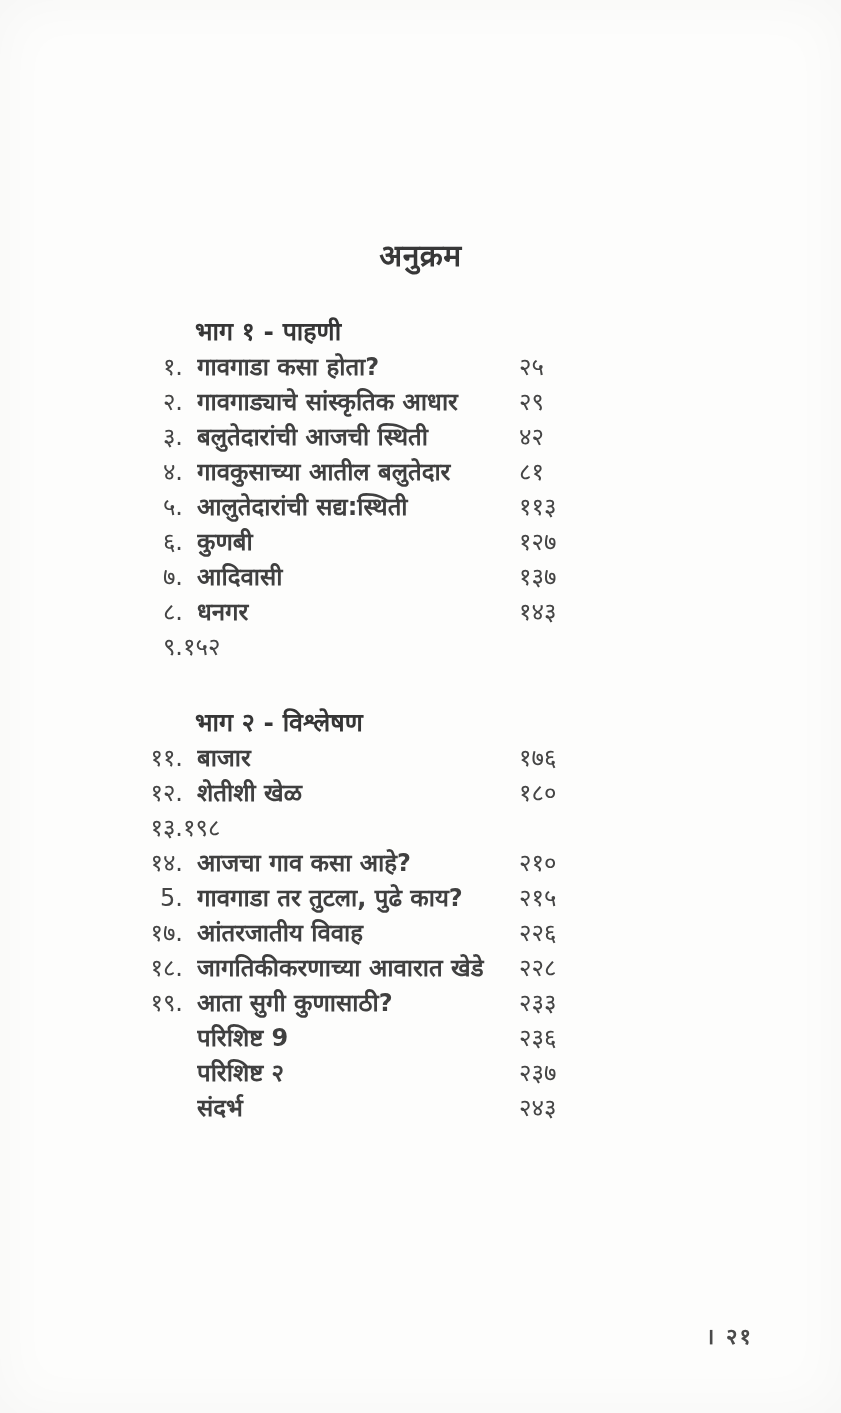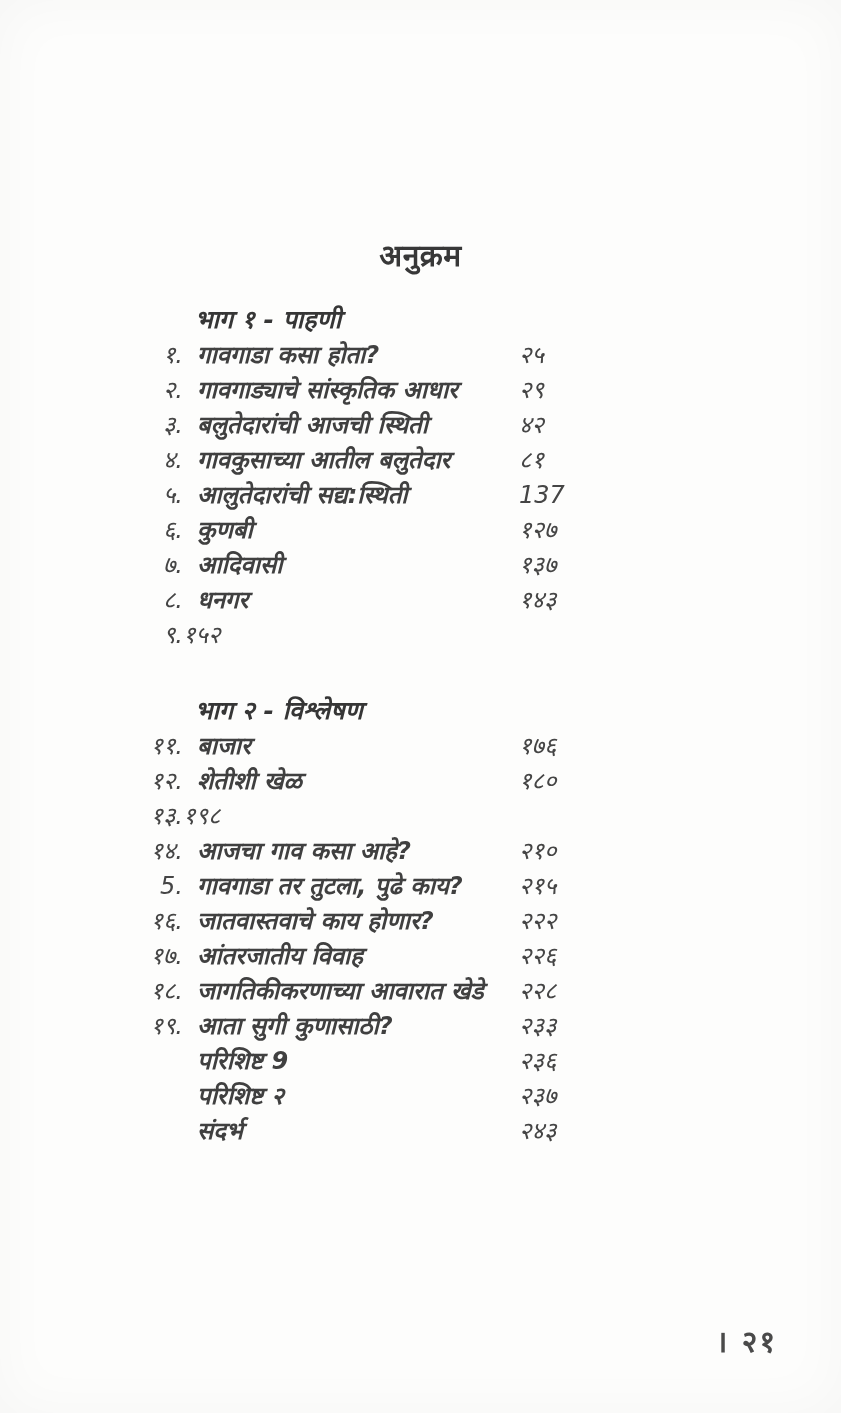--- a/index.html
+++ b/index.html
@@ -25,24 +25,23 @@
     width: 841px;
     margin: 0;
     text-align: center;
     font-size: 30px;
     font-weight: 800;
     color: #383838;
     letter-spacing: 0.5px;
   }
   .toc {
     position: absolute;
-    top: 302px;
+    top: 314px;
     left: 145px;
     width: 432px;
-    font-style: italic;
   }
   .section-heading {
     height: 36px;
     line-height: 36px;
     padding-left: 50px;
     font-size: 25px;
     font-weight: 600;
     color: #363636;
     white-space: nowrap;
   }
@@ -77,22 +76,22 @@
   .pageno {
     flex: 0 0 auto;
     text-align: left;
     min-width: 58px;
     font-weight: 500;
     color: #454545;
   }
   .footer {
     position: absolute;
     top: 1320px;
-    right: 64px;
-    font-size: 30px;
+    right: 88px;
+    font-size: 22px;
     font-weight: 600;
     color: #4a4a4a;
     letter-spacing: 2px;
   }
 </style>
 </head>
 <body>
 
 <div class="page">
 
@@ -120,21 +119,21 @@
       <span class="pageno">४२</span>
     </div>
     <div class="row">
       <span class="num">४.</span>
       <span class="entry-title">गावकुसाच्या आतील बलुतेदार</span>
       <span class="pageno">८१</span>
     </div>
     <div class="row">
       <span class="num">५.</span>
       <span class="entry-title">आलुतेदारांची सद्य:स्थिती</span>
-      <span class="pageno">137</span>
+      <span class="pageno">११३</span>
     </div>
     <div class="row">
       <span class="num">६.</span>
       <span class="entry-title">कुणबी</span>
       <span class="pageno">१२७</span>
     </div>
     <div class="row">
       <span class="num">७.</span>
       <span class="entry-title">आदिवासी</span>
       <span class="pageno">१३७</span>
@@ -171,25 +170,20 @@
       <span class="num">१४.</span>
       <span class="entry-title">आजचा गाव कसा आहे?</span>
       <span class="pageno">२१०</span>
     </div>
     <div class="row">
       <span class="num">5.</span>
       <span class="entry-title">गावगाडा तर तुटला, पुढे काय?</span>
       <span class="pageno">२१५</span>
     </div>
     <div class="row">
-      <span class="num">१६.</span>
-      <span class="entry-title">जातवास्तवाचे काय होणार?</span>
-      <span class="pageno">२२२</span>
-    </div>
-    <div class="row">
       <span class="num">१७.</span>
       <span class="entry-title">आंतरजातीय विवाह</span>
       <span class="pageno">२२६</span>
     </div>
     <div class="row">
       <span class="num">१८.</span>
       <span class="entry-title">जागतिकीकरणाच्या आवारात खेडे</span>
       <span class="pageno">२२८</span>
     </div>
     <div class="row">

